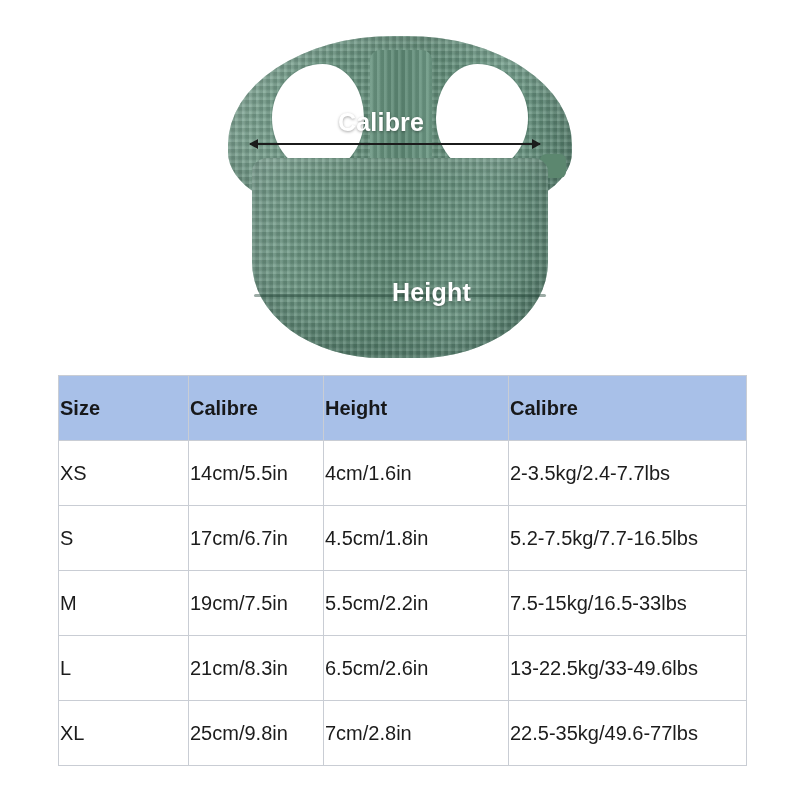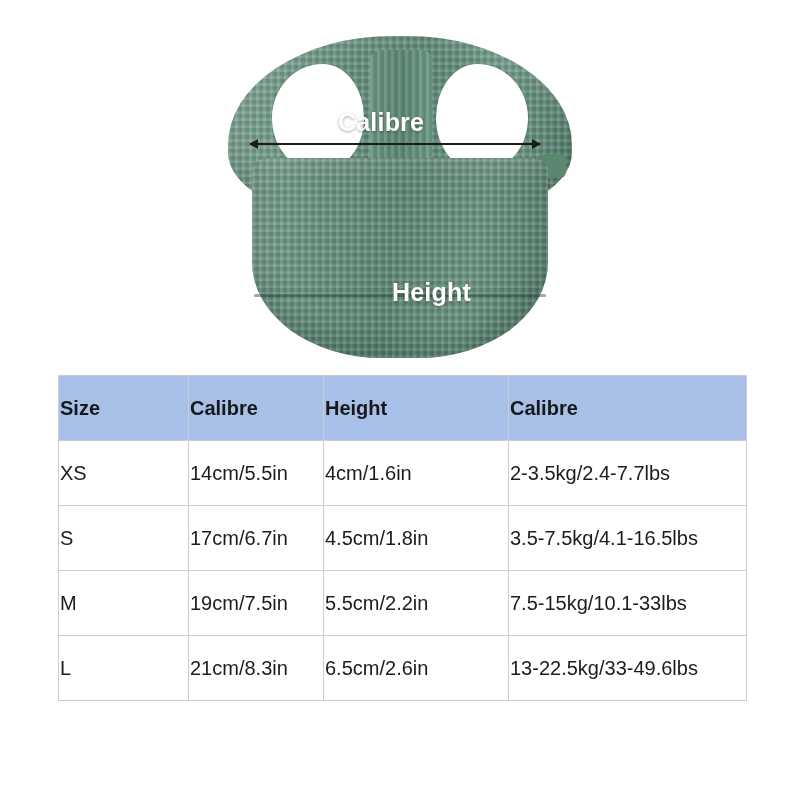--- a/index.html
+++ b/index.html
@@ -270,28 +270,34 @@
     <tr>
       <td>XS</td>
       <td>14cm/5.5in</td>
       <td>4cm/1.6in</td>
       <td>2-3.5kg/2.4-7.7lbs</td>
     </tr>
     <tr>
       <td>S</td>
       <td>17cm/6.7in</td>
       <td>4.5cm/1.8in</td>
-      <td>3.5-7.5kg/4.1-16.5lbs</td>
+      <td>5.2-7.5kg/7.7-16.5lbs</td>
     </tr>
     <tr>
       <td>M</td>
       <td>19cm/7.5in</td>
       <td>5.5cm/2.2in</td>
-      <td>7.5-15kg/10.1-33lbs</td>
+      <td>7.5-15kg/16.5-33lbs</td>
     </tr>
     <tr>
       <td>L</td>
       <td>21cm/8.3in</td>
       <td>6.5cm/2.6in</td>
       <td>13-22.5kg/33-49.6lbs</td>
     </tr>
+    <tr>
+      <td>XL</td>
+      <td>25cm/9.8in</td>
+      <td>7cm/2.8in</td>
+      <td>22.5-35kg/49.6-77lbs</td>
+    </tr>
   </tbody>
 </table>
 
 </body></html>

